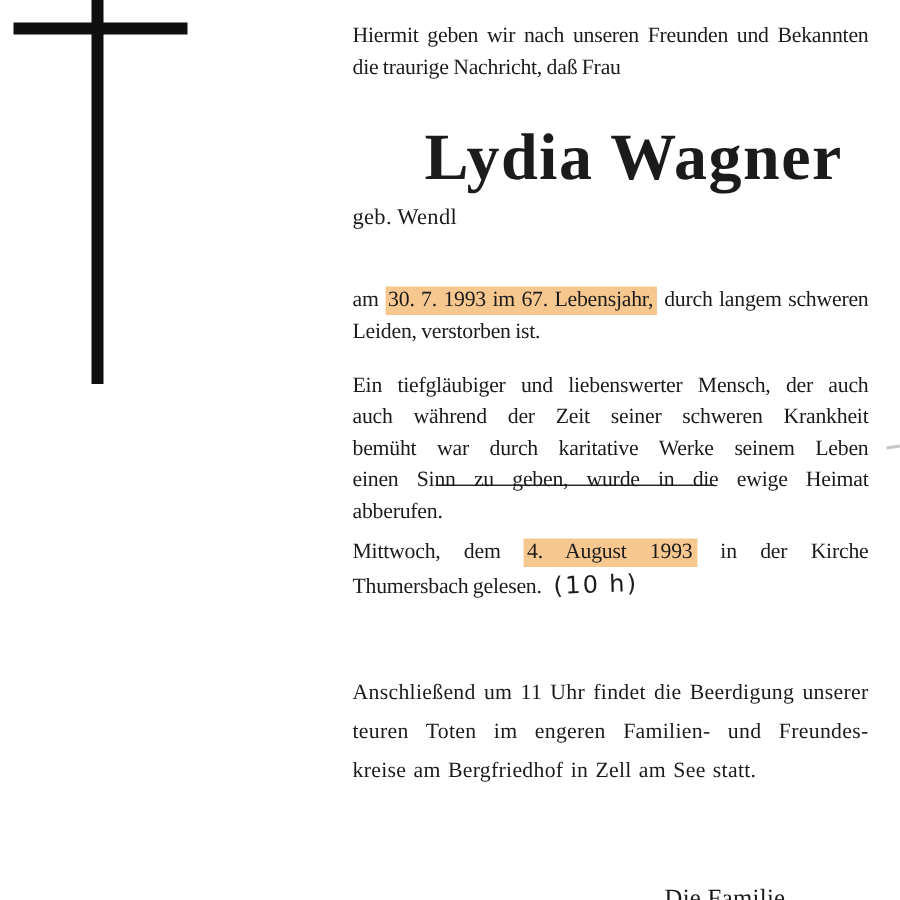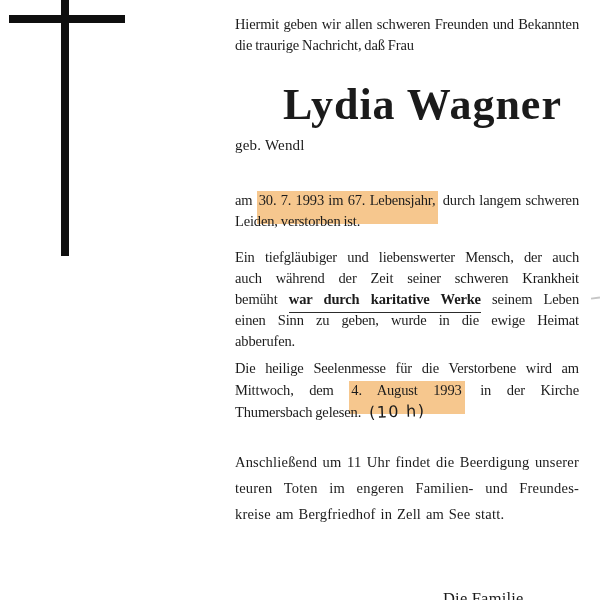--- a/index.html
+++ b/index.html
@@ -41,22 +41,22 @@
     letter-spacing:1px;white-space:nowrap;
   }
   .b-maiden{top:136px;}
   .maiden{font-size:15px;font-weight:normal;line-height:18px;letter-spacing:0.2px;}
   .b-death{top:190px;}
   .b-eulogy{top:247px;}
   .b-mass{top:357px;}
   .b-mass .ln{line-height:22px;}
   .b-burial{top:449px;}
   .b-burial .ln{line-height:26px;letter-spacing:0.2px;word-spacing:1px;}
-  .hl{background:var(--hl);padding:1px 3px 16px 2px;}
-  .ul-anno{border-bottom:1.5px solid #2c2c2c;padding-bottom:5px;font-weight:bold;}
+  .hl{background:var(--hl);padding:1px 3px 2px 2px;}
+  .ul-anno{border-bottom:1.5px solid #2c2c2c;padding-bottom:16px;}
   .hand{
     font-family:"DejaVu Sans", sans-serif;
     font-size:16px;
     letter-spacing:1.5px;
     display:inline-block;
     transform:rotate(-2deg);
     margin-left:8px;
     font-weight:500;
   }
   .signature{
@@ -74,21 +74,21 @@
 <div class="page">
 
   <div class="cross">
     <div class="cross-v"></div>
     <div class="cross-h"></div>
   </div>
 
   <div class="col">
 
     <div class="block b-intro">
-      <div class="ln">Hiermit geben wir allen schweren Freunden und Bekannten</div>
+      <div class="ln">Hiermit geben wir nach unseren Freunden und Bekannten</div>
       <div class="ln last">die traurige Nachricht, daß Frau</div>
     </div>
 
     <div class="block b-name">
       <div class="name">Lydia Wagner</div>
     </div>
     <div class="block b-maiden">
       <div class="maiden">geb. Wendl</div>
     </div>
 
@@ -99,21 +99,20 @@
 
     <div class="block b-eulogy">
       <div class="ln">Ein tiefgläubiger und liebenswerter Mensch, der auch</div>
       <div class="ln">auch während der Zeit seiner schweren Krankheit</div>
       <div class="ln"><span>bemüht </span><span class="ul-anno">war durch karitative Werke</span><span> seinem Leben</span></div>
       <div class="ln">einen Sinn zu geben, wurde in die ewige Heimat</div>
       <div class="ln last">abberufen.</div>
     </div>
 
     <div class="block b-mass">
-      <div class="ln">Die heilige Seelenmesse für die Verstorbene wird am</div>
       <div class="ln"><span>Mittwoch, dem </span><span class="hl">4. August 1993</span><span> in der Kirche</span></div>
       <div class="ln last"><span>Thumersbach gelesen.</span><span class="hand">(10 h)</span></div>
     </div>
 
     <div class="block b-burial">
       <div class="ln">Anschließend um 11 Uhr findet die Beerdigung unserer</div>
       <div class="ln">teuren Toten im engeren Familien- und Freundes-</div>
       <div class="ln last">kreise am Bergfriedhof in Zell am See statt.</div>
     </div>
 

